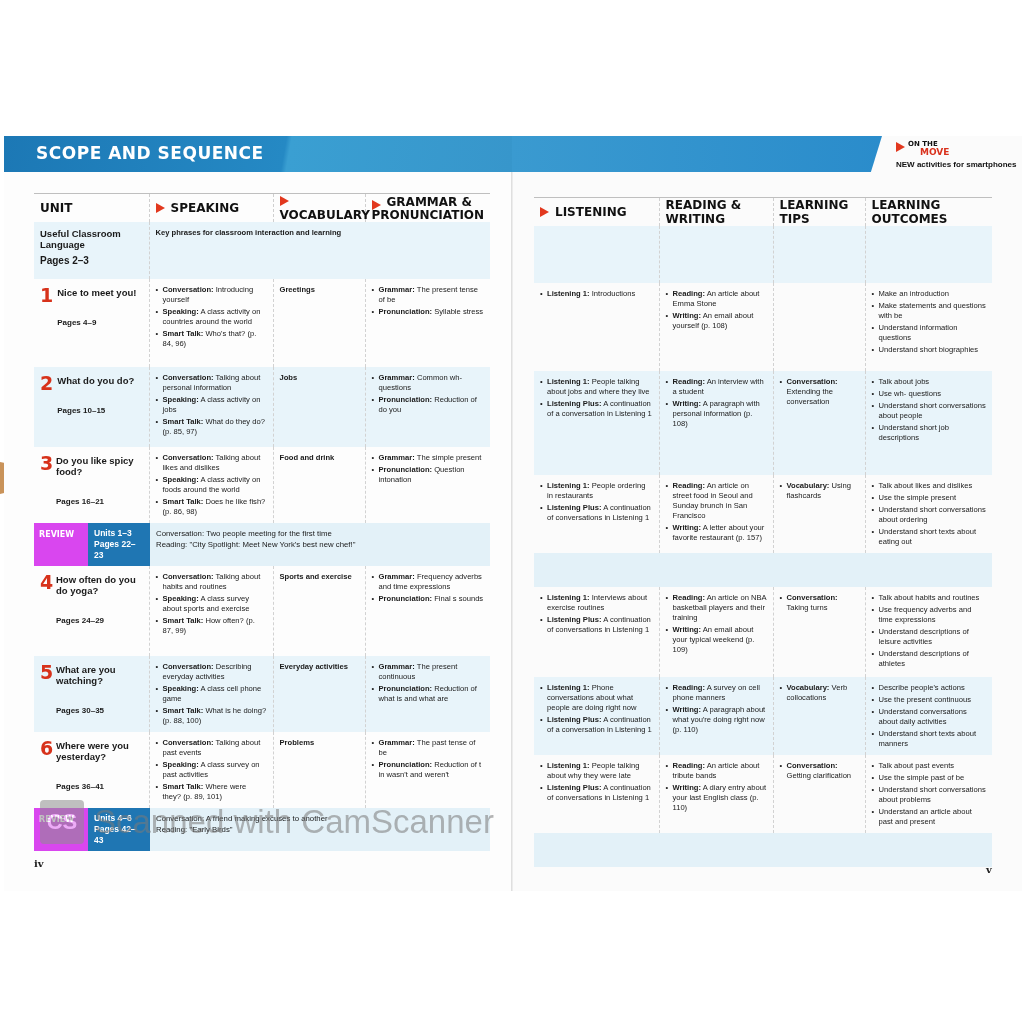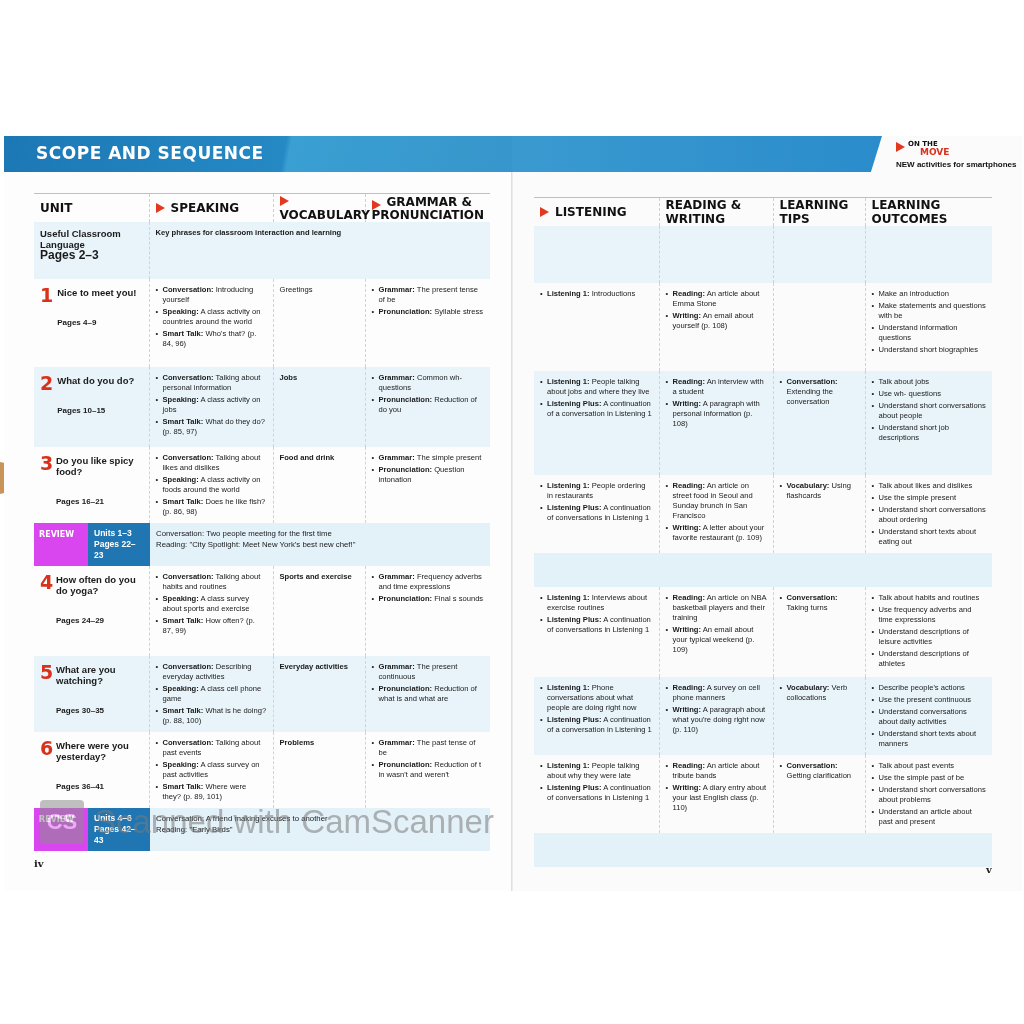--- a/index.html
+++ b/index.html
@@ -29,21 +29,21 @@
   tr.tint td{background:#e8f4fa;}
   ul.b{list-style:none;margin:0;padding:0;}
   ul.b li{position:relative;padding-left:7px;margin-bottom:2px;}
   ul.b li:before{content:"\2022";position:absolute;left:0;top:0;}
   .lbl{font-weight:bold;}
   .unit-wrap{display:flex;align-items:flex-start;gap:4px;}
   .unit-num{font-family:"DejaVu Sans",sans-serif;font-size:19px;font-weight:bold;color:#d7321b;line-height:20px;min-width:12px;}
   .unit-title{font-size:9.5px;font-weight:bold;line-height:11px;margin-top:2px;}
   .unit-pages{font-size:8px;font-weight:bold;margin-top:20px;}
   .usage-title{font-size:9.5px;font-weight:bold;line-height:11px;}
-  .usage-pages{font-size:12px;font-weight:bold;}
+  .usage-pages{font-size:10px;font-weight:bold;margin-top:6px;}
   tr.review td{padding:0;background:#e3f1f8;}
   .review-cell{display:flex;height:100%;}
   .rv-tag{background:#d946ef;color:#fff;font-family:"DejaVu Sans",sans-serif;font-weight:bold;font-size:8px;padding:7px 5px;width:44px;}
   .rv-units{background:#1f76b3;color:#fff;font-size:8.5px;font-weight:bold;padding:5px 6px;line-height:11px;width:50px;}
   .rv-content{font-size:7.8px;line-height:11px;padding:5px 6px;}
   .page-num{position:absolute;font-family:"DejaVu Serif",serif;font-weight:bold;font-size:10px;color:#222;}
   .watermark{position:absolute;left:40px;top:800px;display:flex;align-items:center;gap:10px;opacity:0.55;pointer-events:none;}
   .wm-logo{width:44px;height:44px;border-radius:4px;background:#8d8d8d;color:#fff;font-family:"Liberation Sans",sans-serif;font-weight:bold;font-size:22px;display:flex;align-items:center;justify-content:center;}
   .wm-text{font-family:"Liberation Sans",sans-serif;font-size:33px;color:#7a7a7a;}
   .thumb{position:absolute;left:0;top:462px;width:10px;height:32px;border-radius:0 16px 16px 0;background:#c9935a;}
@@ -111,21 +111,21 @@
             </div>
           </div>
         </td>
         <td>
           <ul class="b">
             <li><span class="lbl">Conversation:</span><span> Introducing yourself</span></li>
             <li><span class="lbl">Speaking:</span><span> A class activity on countries around the world</span></li>
             <li><span class="lbl">Smart Talk:</span><span> Who's that? (p. 84, 96)</span></li>
           </ul>
         </td>
-        <td><span style="font-weight:normal;">Greetings</span></td>
+        <td><span style="font-weight:bold;">Greetings</span></td>
         <td>
           <ul class="b">
             <li><span class="lbl">Grammar:</span><span> The present tense of be</span></li>
             <li><span class="lbl">Pronunciation:</span><span> Syllable stress</span></li>
           </ul>
         </td>
       </tr>
       <tr class="tint" style="height: 80px;">
         <td>
           <div class="unit-wrap">
@@ -358,21 +358,21 @@
       <tr class="" style="height: 70px;">
         <td>
           <ul class="b">
             <li><span class="lbl">Listening 1:</span><span> People ordering in restaurants</span></li>
             <li><span class="lbl">Listening Plus:</span><span> A continuation of conversations in Listening 1</span></li>
           </ul>
         </td>
         <td>
           <ul class="b">
             <li><span class="lbl">Reading:</span><span> An article on street food in Seoul and Sunday brunch in San Francisco</span></li>
-            <li><span class="lbl">Writing:</span><span> A letter about your favorite restaurant (p. 109)</span></li>
+            <li><span class="lbl">Writing:</span><span> A letter about your favorite restaurant (p. 157)</span></li>
           </ul>
         </td>
         <td>
           <ul class="b">
             <li><span class="lbl">Vocabulary:</span><span> Using flashcards</span></li>
           </ul>
         </td>
         <td>
           <ul class="b">
             <li><span>Talk about likes and dislikes</span></li>

